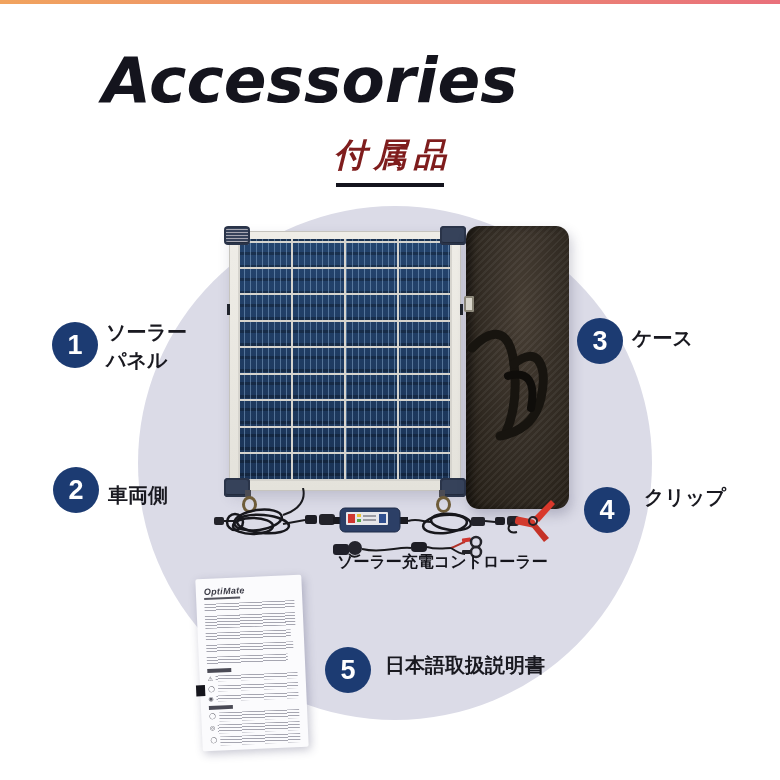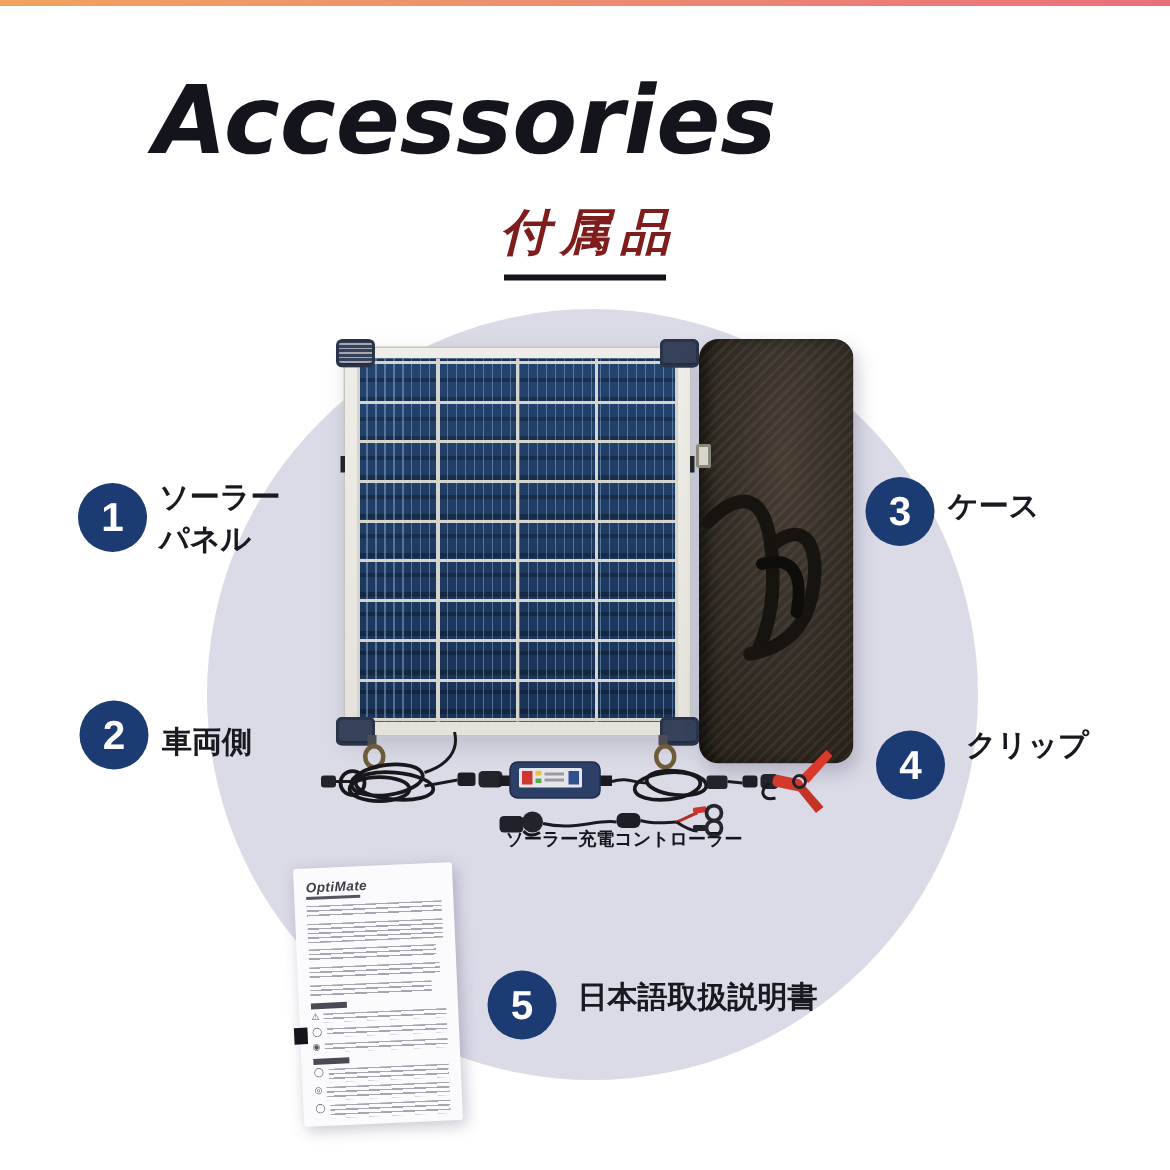--- a/index.html
+++ b/index.html
@@ -46,21 +46,21 @@
        background:
          repeating-linear-gradient(135deg,rgba(255,255,255,.05) 0 2px,rgba(0,0,0,0) 2px 5px),
          radial-gradient(ellipse at 55% 30%,#463d33 0%,#342d25 48%,#231d15 100%);
        box-shadow:inset 6px 0 8px rgba(0,0,0,.45), 3px 6px 12px rgba(60,60,90,.25);}
   .bag svg{position:absolute;left:0;top:0;}
   .buckle{position:absolute;left:-2px;top:70px;width:10px;height:16px;background:#d8d5ca;
           border-radius:2px;box-shadow:inset 0 0 0 2px #8a8678;}
   
   .cables{position:absolute;left:213px;top:488px;width:345px;height:85px;}
   
-  .caption{position:absolute;left:337px;top:551px;font-size:12px;font-weight:bold;
+  .caption{position:absolute;left:337px;top:551px;font-size:16px;font-weight:bold;
            color:#15151c;line-height:1.35;}
   
   .manual{position:absolute;left:199px;top:577px;width:106px;height:172px;background:#fbfbfd;
           transform:rotate(-2.5deg);box-shadow:2px 3px 10px rgba(50,50,90,.28);
           border-radius:2px;padding:8px 8px;box-sizing:border-box;}
   .m-logo{font-style:italic;font-weight:bold;font-size:9px;color:#3e3e49;letter-spacing:.3px;}
   .m-logo-bar{width:36px;height:2px;background:#55555f;margin:1px 0 4px;}
   .tl{background-image:repeating-linear-gradient(to bottom,#a6a6b1 0 1px,rgba(0,0,0,0) 1px 3px);
       margin:0 0 4px;}
   .mrow{display:flex;gap:3px;align-items:flex-start;margin-bottom:3px;}

